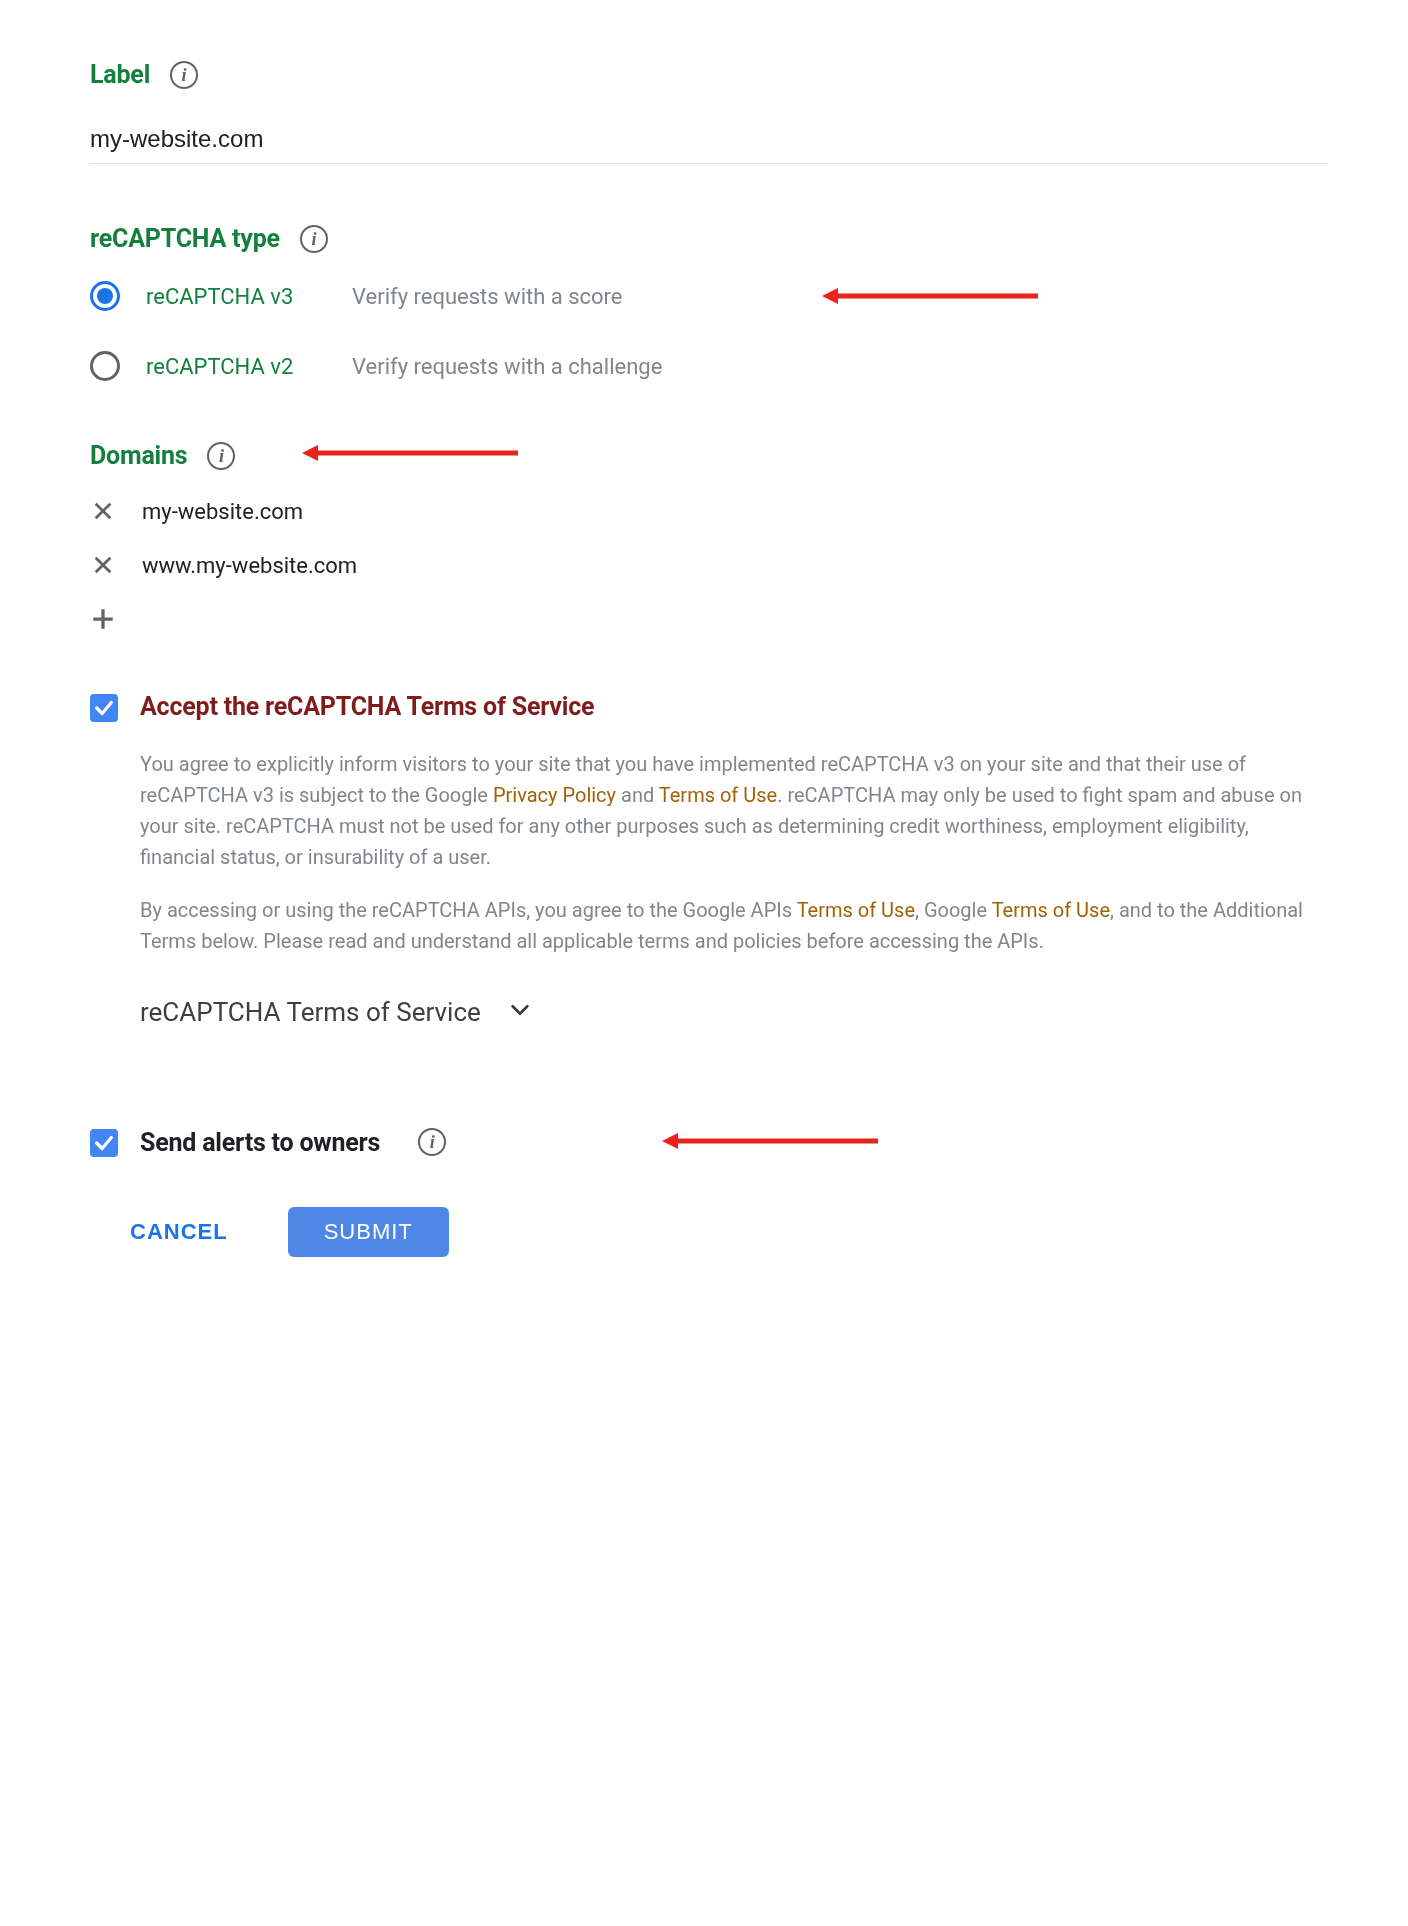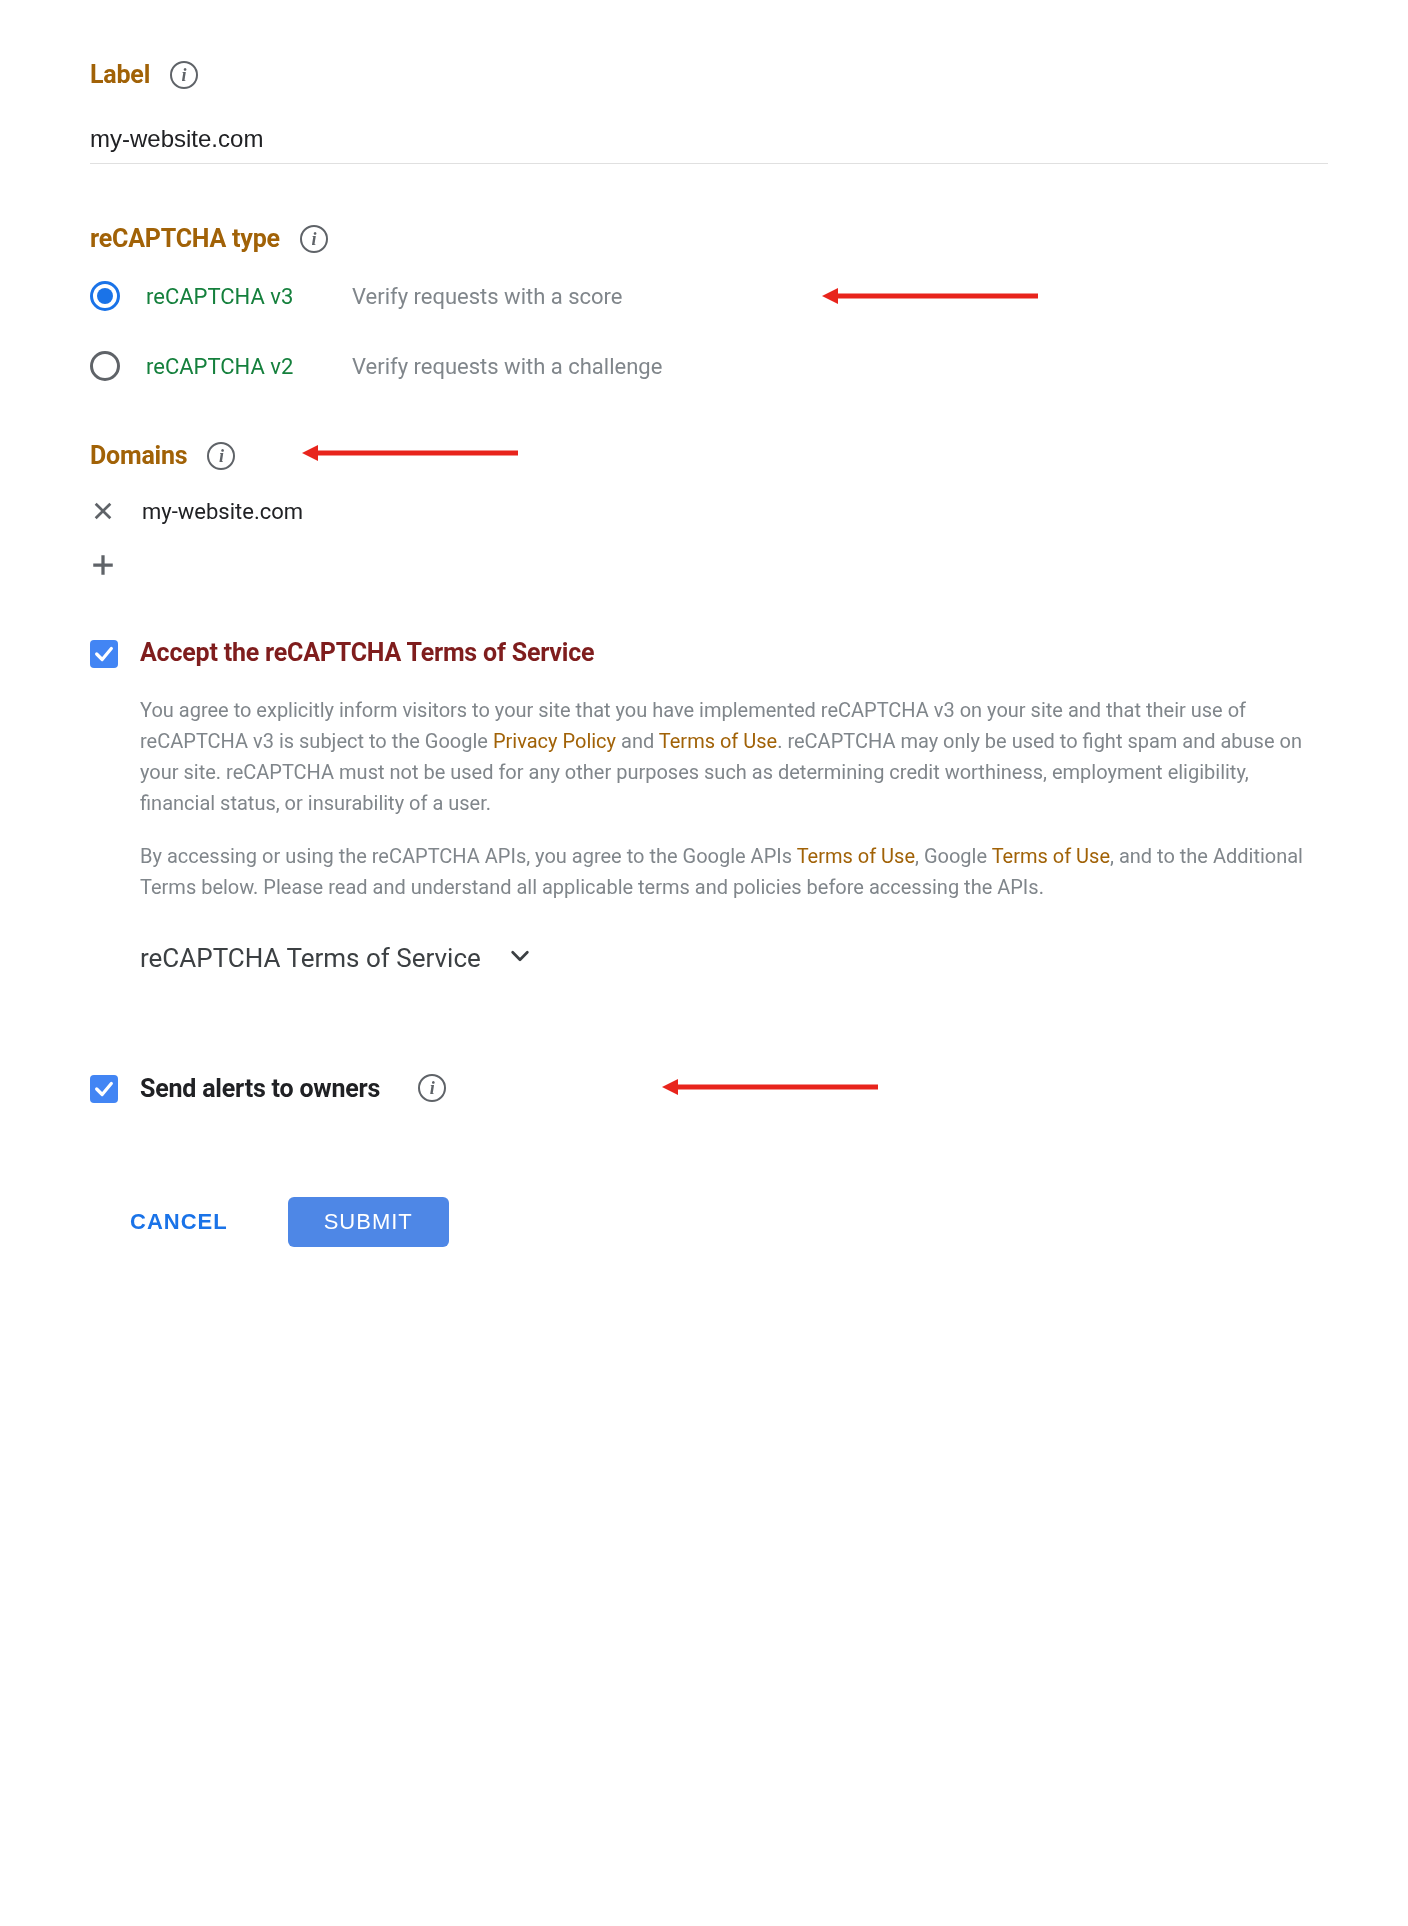--- a/index.html
+++ b/index.html
@@ -14,21 +14,21 @@
     .section { margin-bottom: 60px; position: relative; }
     .section-header {
       display: flex;
       align-items: center;
       gap: 20px;
       margin-bottom: 28px;
     }
     .section-title {
       font-size: 25px;
       font-weight: 700;
-      color: #a16207;
+      color: #15803d;
       letter-spacing: -0.2px;
     }
     .info-icon {
       width: 28px;
       height: 28px;
       border: 2.5px solid #5f6368;
       border-radius: 50%;
       display: inline-flex;
       align-items: center;
       justify-content: center;
@@ -112,21 +112,21 @@
       font-size: 20px; color: #80868b; line-height: 1.55;
       margin-top: 28px;
     }
     .tos-text p { margin-bottom: 22px; }
     .link { color: #a16207; }
     .expand-row {
       display: flex; align-items: center; gap: 28px;
       margin-top: 40px; font-size: 26px; color: #3c4043;
     }
     .chevron-down-icon svg { width: 22px; height: 22px; }
-    .alerts-section { margin-top: 100px; margin-bottom: 88px; position: relative; }
+    .alerts-section { margin-top: 100px; margin-bottom: 44px; position: relative; }
     .alerts-row { display: flex; align-items: center; gap: 22px; }
     .alerts-label {
       font-size: 25px; font-weight: 700; color: #202124;
       letter-spacing: -0.2px;
     }
     .button-row { display: flex; align-items: center; gap: 50px; margin-top: 40px; padding-left: 30px; }
     .btn-cancel {
       background: none; border: none; color: #1a73e8;
       font-size: 22px; font-weight: 600; letter-spacing: 1px;
       padding: 18px 10px; cursor: pointer;
@@ -189,20 +189,28 @@
     </span>
   </div>
   <div class="domain-list">
     <div class="domain-row">
       <span class="close-icon">
         <svg viewBox="0 0 24 24">
             <path d="M4 4 L20 20 M20 4 L4 20" stroke="#5f6368" stroke-width="3" fill="none"></path>
           </svg>
       </span>
       <span class="domain-text">my-website.com</span>
+    </div>
+    <div class="domain-row">
+      <span class="close-icon">
+        <svg viewBox="0 0 24 24">
+            <path d="M4 4 L20 20 M20 4 L4 20" stroke="#5f6368" stroke-width="3" fill="none"></path>
+          </svg>
+      </span>
+      <span class="domain-text">www.my-website.com</span>
     </div>
     <div class="domain-row">
       <span class="plus-icon">
         <svg viewBox="0 0 24 24">
             <path d="M12 3 L12 21 M3 12 L21 12" stroke="#5f6368" stroke-width="3" fill="none"></path>
           </svg>
       </span>
     </div>
   </div>
 </div>

